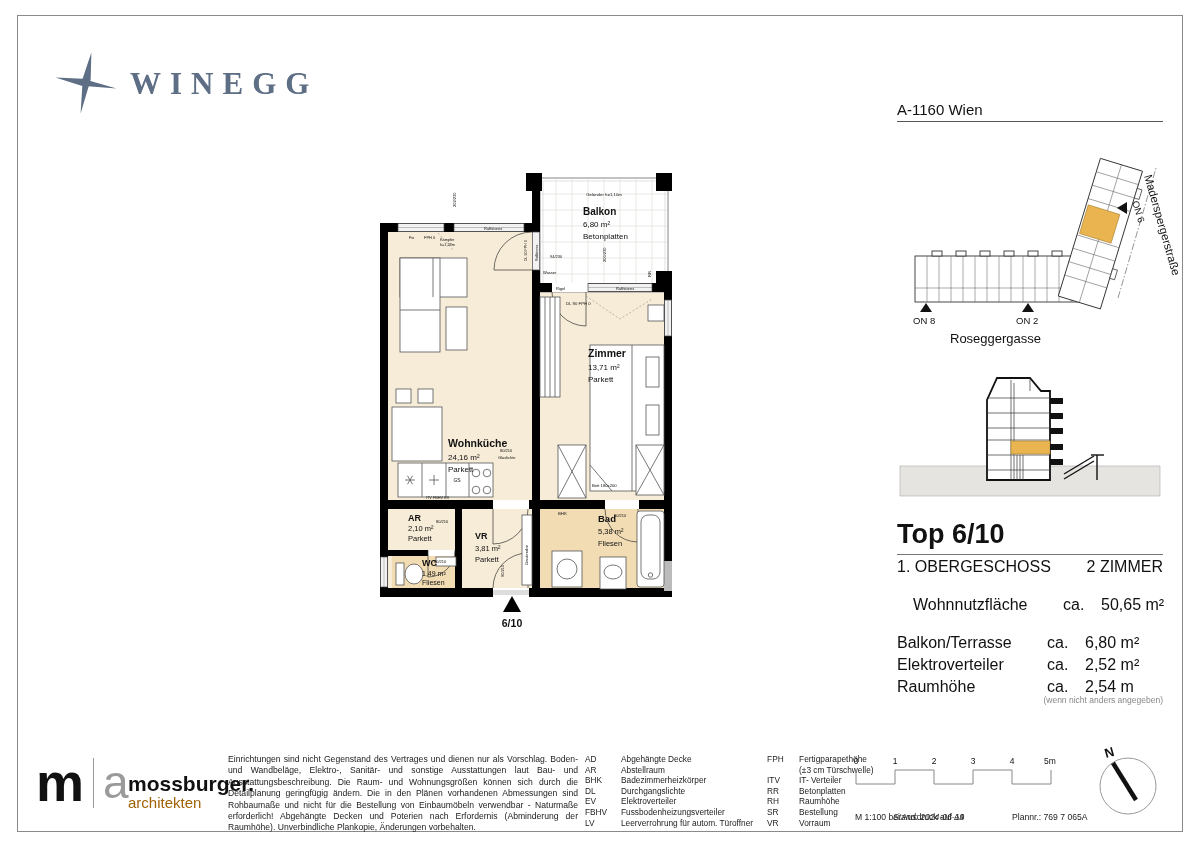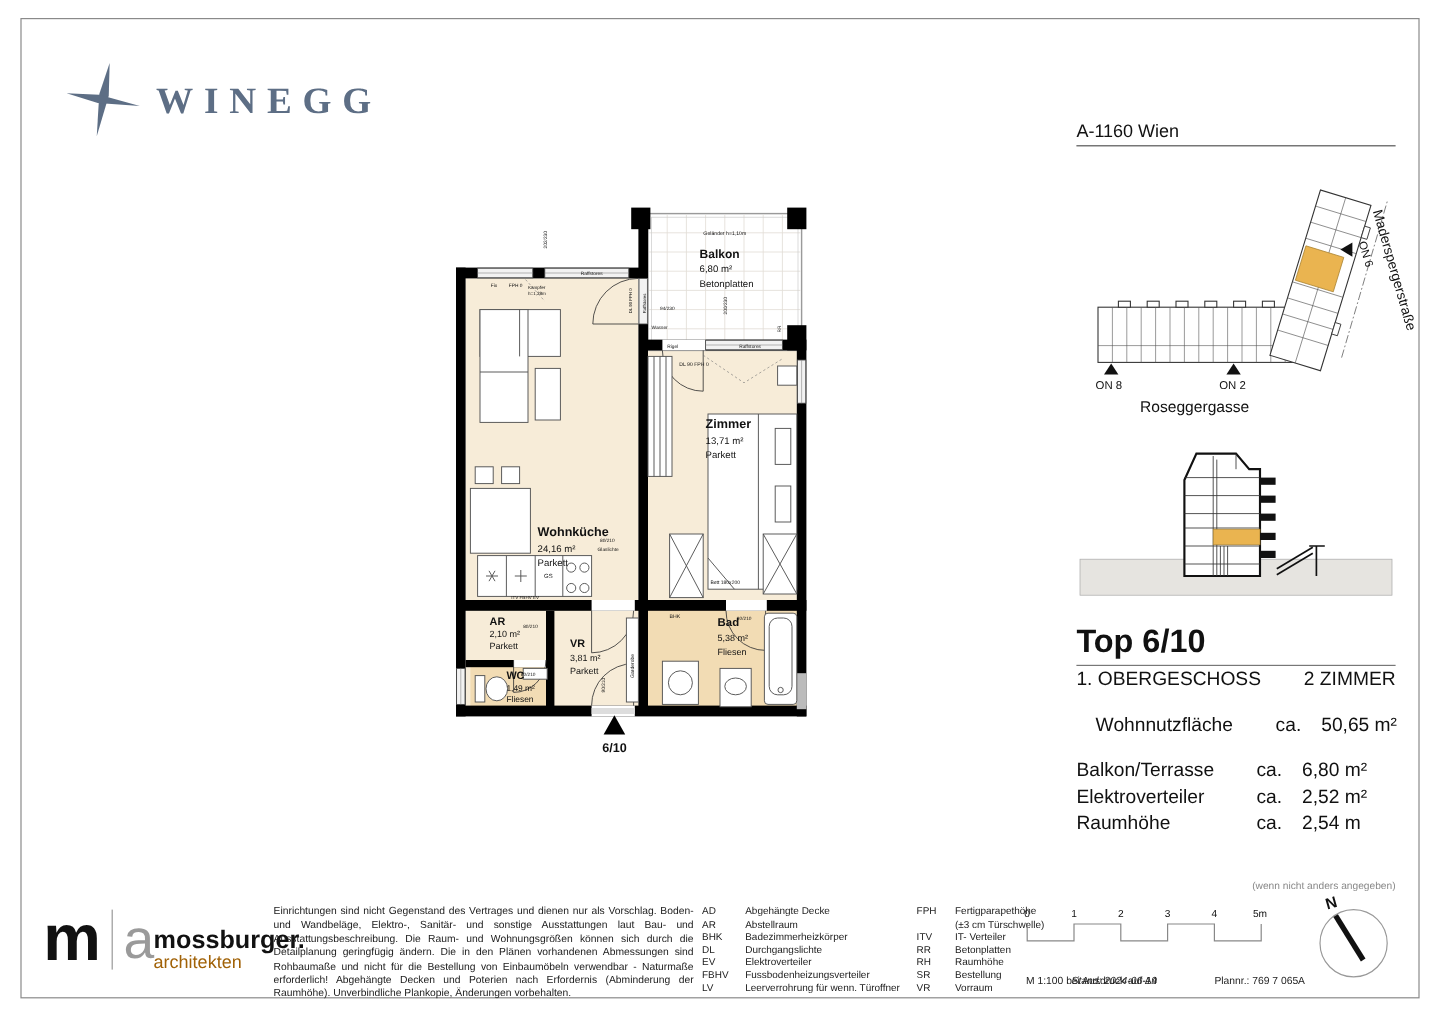--- a/index.html
+++ b/index.html
@@ -369,21 +369,21 @@
   <div class="abs info-row" style="left:897px;top:656px;">
     <span class="lbl">Elektroverteiler</span>
     <span class="ca">ca.</span>
     <span class="val">2,52 m²</span>
   </div>
   <div class="abs info-row" style="left:897px;top:678px;">
     <span class="lbl">Raumhöhe</span>
     <span class="ca">ca.</span>
     <span class="val">2,54 m</span>
   </div>
-  <div class="abs info-note" style="left:897px;top:733px;text-align:right;">(wenn nicht anders angegeben)</div>
+  <div class="abs info-note" style="left:897px;top:695px;text-align:right;">(wenn nicht anders angegeben)</div>
 
   <div class="abs" style="left:36px;top:758px;display:flex;align-items:center;">
     <span class="ma-m">m</span>
     <span class="ma-div"></span>
     <span class="ma-a">a</span>
   </div>
   <div class="abs" style="left:128px;top:772px;">
     <div class="ma-name">mossburger.</div>
     <div class="ma-sub">architekten</div>
   </div>
@@ -412,21 +412,21 @@
       <tr>
             <td class="ab">EV</td>
             <td>Elektroverteiler</td>
           </tr>
       <tr>
             <td class="ab">FBHV</td>
             <td>Fussbodenheizungsverteiler</td>
           </tr>
       <tr>
             <td class="ab">LV</td>
-            <td>Leerverrohrung für wenn. Türoffner</td>
+            <td>Leerverrohrung für autom. Türoffner</td>
           </tr>
     </tbody>
       </table>
     <table>
       <tbody>
           <tr>
             <td class="ab2">FPH</td>
             <td>Fertigparapethöhe</td>
           </tr>
       <tr>

